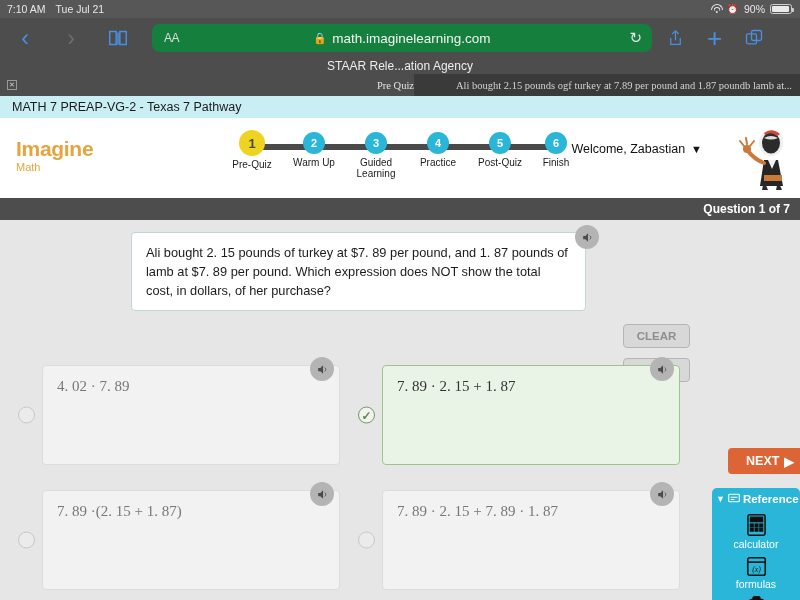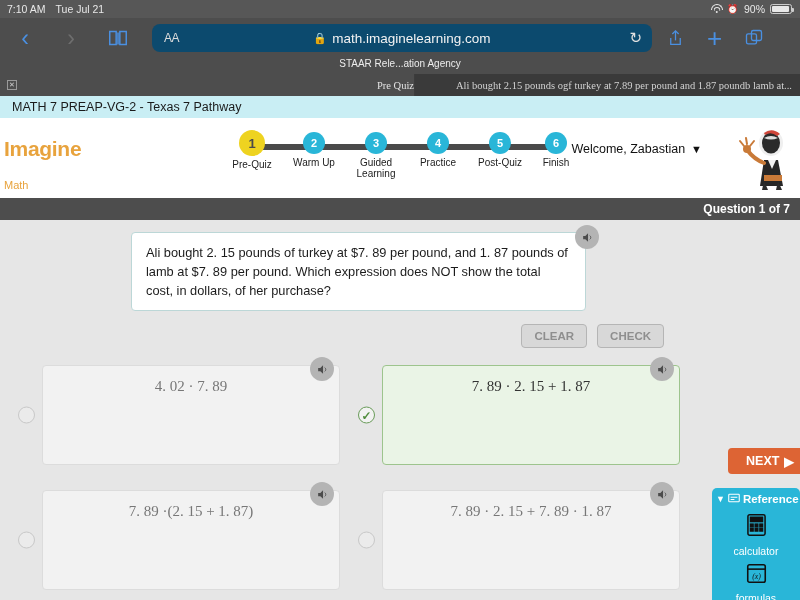--- a/index.html
+++ b/index.html
@@ -34,57 +34,57 @@
   
   .toolbar {
     position: absolute; top: 18px; left: 0; width: 800px; height: 40px;
     background: #4d4d4d; display: flex; align-items: center;
   }
   .tb-btn { color: #4a90e2; display:flex; align-items:center; justify-content:center; cursor:pointer; }
   .nav-back { margin-left: 12px; width: 26px; height: 26px; font-size: 23px; font-weight: 300;}
   .nav-fwd  { margin-left: 20px; width: 26px; height: 26px; font-size: 23px; color:#6e6e6e; font-weight: 300;}
   .book-ico { margin-left: 22px; width: 24px; height: 24px; }
   .urlbar {
-    margin-left: 22px; flex: 1; height: 28px; background: #0c4a6e; border-radius: 8px;
+    margin-left: 22px; flex: 1; height: 28px; background: #15803d; border-radius: 8px;
     display: flex; align-items: center; position: relative; max-width: 500px;
   }
   .aa { position:absolute; left: 12px; color:#dcdcdc; font-size:12px; letter-spacing:-0.5px; }
   .url-center { width:100%; text-align:center; color:#f2f2f2; font-size:13.5px; display:flex; align-items:center; justify-content:center; gap:5px;}
   .lock { font-size: 11px; }
   .reload { position:absolute; right: 10px; color:#e0e0e0; font-size: 15px;}
   .tb-right { display:flex; align-items:center; margin-left: 14px; margin-right: 12px; gap: 22px;}
   .plus-ico { font-size: 26px; color:#4a90e2; font-weight: 300; line-height: 1;}
 
   
   .bookmarkbar {
     position:absolute; top:58px; left:0; width:800px; height:16px;
-    background:#4d4d4d; color:#ededed; font-size:10px;
-    display:flex; align-items:flex-start; justify-content:center;
+    background:#4d4d4d; color:#ededed; font-size:12px;
+    display:flex; align-items:center; justify-content:center;
   }
   .tabstrip { position:absolute; top:74px; left:0; width:800px; height:22px; background:#4d4d4d; display:flex; }
   .tab { height:22px; display:flex; align-items:center; justify-content:flex-end; position:relative;
          font-size:10.5px; color:#e3e3e3;font-family:Liberation Serif, serif; }
   .tab.active { width:415px; background:#4d4d4d; border-right:1px solid #3c3c3c;}
   .tab.inactive { flex:1; background:#3a3a3a; color:#d2d2d2; padding:0 8px; overflow:hidden; white-space:nowrap; }
   .tab-close { position:absolute; left:7px; top:50%; transform:translateY(-50%);
      width:10px; height:10px; border:1px solid #9a9a9a; color:#cfcfcf; font-size:7px;
      display:flex; align-items:center; justify-content:center; line-height:1; cursor:pointer;}
 
   
   .pagebanner {
     position:absolute; top:96px; left:0; width:800px; height:22px;
     background:#c9eef4; color:#1b1b1b; font-size:12.5px;
     display:flex; align-items:center; padding-left:12px;
   }
 
   
   .appheader { position:absolute; top:118px; left:0; width:800px; height:80px; background:#fff; }
-  .logo { position:absolute; left:4px; top:20px; }
+  .logo { position:absolute; left:16px; top:20px; }
   .logo .l1 { color:#e8a33d; font-size:21px; font-weight:bold; letter-spacing:-0.3px; line-height:1;}
-  .logo .l2 { color:#e8a33d; font-size:11px; margin-top:20px; }
+  .logo .l2 { color:#e8a33d; font-size:11px; margin-top:2px; }
 
   .steps { position:absolute; left:228px; top:14px; width:350px; height:60px; }
   .steps .rail { position:absolute; left:22px; top:12px; width:305px; height:6px; background:#4a4a4a; border-radius:1px;}
   .step { position:absolute; text-align:center; top:0; }
   .step .bub {
     width:22px; height:22px; border-radius:50%; background:#29b6d8; color:#fff;
     font-size:11px; font-weight:bold; display:flex; align-items:center; justify-content:center;
     margin:0 auto; position:relative; z-index:2; cursor:pointer;
   }
   .step.current .bub { width:26px; height:26px; background:#eed320; color:#4a4a4a; font-size:13px; margin-top:-2px;}
@@ -111,33 +111,33 @@
     background:#fff; border:1px solid #bcd7d7; border-radius:4px;
     padding:10px 14px; font-size:12.8px; line-height:19px; color:#1c1c1c;
   }
   .spk {
     position:absolute; width:24px; height:24px; border-radius:50%;
     background:#b4b4b4; display:flex; align-items:center; justify-content:center; cursor:pointer;
   }
   .spk svg { width:13px; height:13px; }
   .qspk { right:-14px; top:-8px; }
 
-  .btnrow { position:absolute; right:136px; top:104px; display:flex; gap:10px; }
+  .btnrow { position:absolute; right:110px; top:104px; display:flex; gap:10px;flex-direction:column; }
   .gbtn {
     background:#d8d8d8; border:1px solid #b5b5b5; border-radius:4px;
     color:#8e8e8e; font-size:11.5px; padding:5px 12px; font-weight:bold; cursor:pointer;
   }
 
   .choices { position:absolute; left:0; top:145px; width:712px; }
   .chrow { display:flex; }
   .choice { position:relative; width:340px; height:100px; margin-bottom:25px; }
   .choice .cbox {
     position:absolute; left:42px; top:0; width:298px; height:100px;
     background:#f2f2f2; border:1px solid #dcdcdc; border-radius:4px;
-    padding:12px 14px; font-family:"Liberation Serif", serif; font-size:15px; color:#777;text-align:center;
+    padding:12px 14px; font-family:"Liberation Serif", serif; font-size:15px; color:#777;
   }
   .choice.sel .cbox { background:#eaf4e6; border:1px solid #9dc48d; color:#333; }
   .radio {
     position:absolute; left:18px; top:50px; transform:translateY(-50%);
     width:17px; height:17px; border-radius:50%; border:1.5px solid #c8c8c8; background:#ebebeb;
     cursor:pointer;
   }
   .choice.sel .radio {
     border:1.5px solid #6a9c5a; background:#f2f2f2;
     display:flex; align-items:center; justify-content:center;
@@ -150,21 +150,21 @@
   .nextbtn {
     width:84px; margin-left:20px; background:#dd6434; color:#fff; border:none; border-radius:4px;
     height:26px; font-size:12.5px; font-weight:bold; display:flex; align-items:center;
     justify-content:center; gap:5px; cursor:pointer;
   }
   .panel { margin-top:14px; margin-left:4px; width:88px; background:#29b6d8; border-radius:5px; padding-bottom:8px; }
   .panel-hd { display:flex; align-items:center; gap:3px; padding:5px 4px 2px 4px; color:#fff; font-size:11.5px; font-weight:bold; cursor:pointer;}
   .panel-hd .tri { font-size:9px; }
   .tool { text-align:center; margin-top:6px; cursor:pointer; }
   .tool .ico { display:flex; justify-content:center; }
-  .tool .tlbl { color:#fff; font-size:10.5px; margin-top:8px; }
+  .tool .tlbl { color:#fff; font-size:10.5px; margin-top:1px; }
 </style>
 </head>
 <body>
 
 <div id="root">
 
   <div class="statusbar">
     <span class="sb-time">7:10 AM</span>
     <span class="sb-date">Tue Jul 21</span>
     <span class="sb-right">

